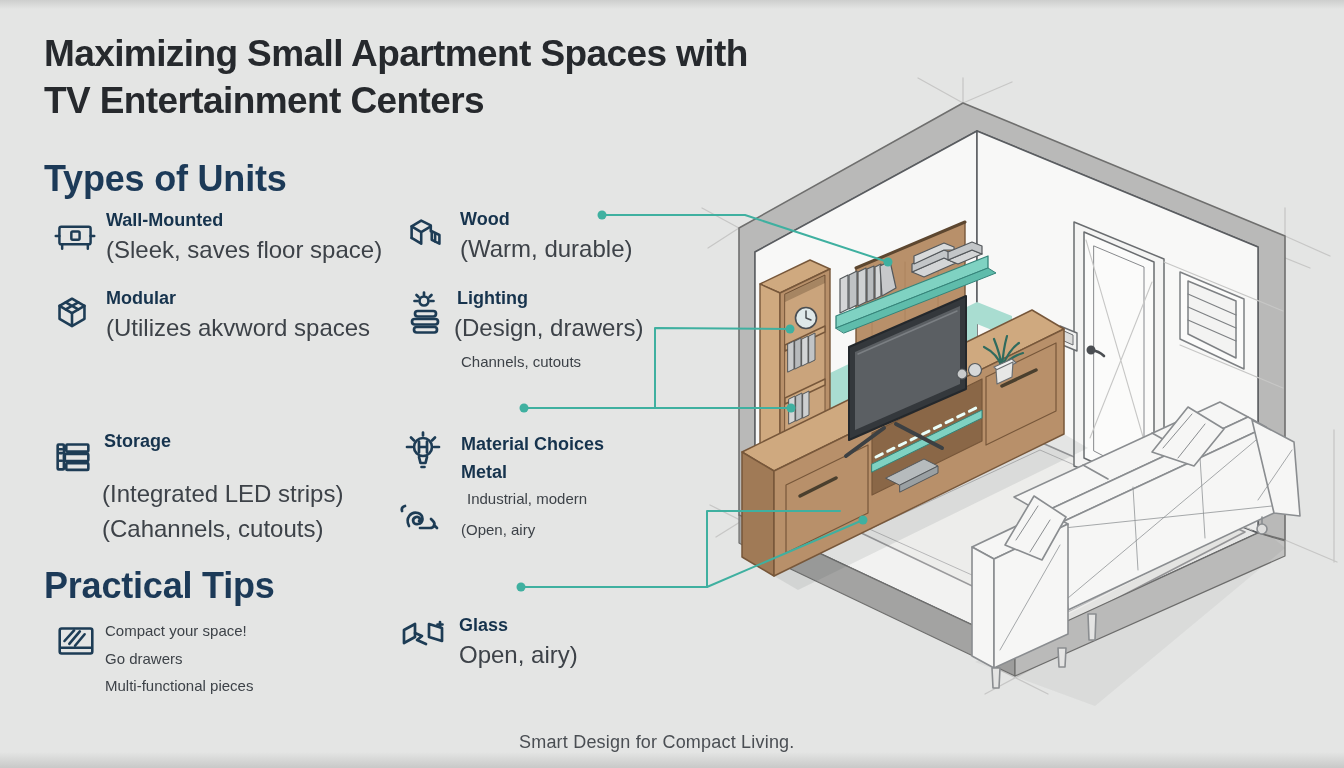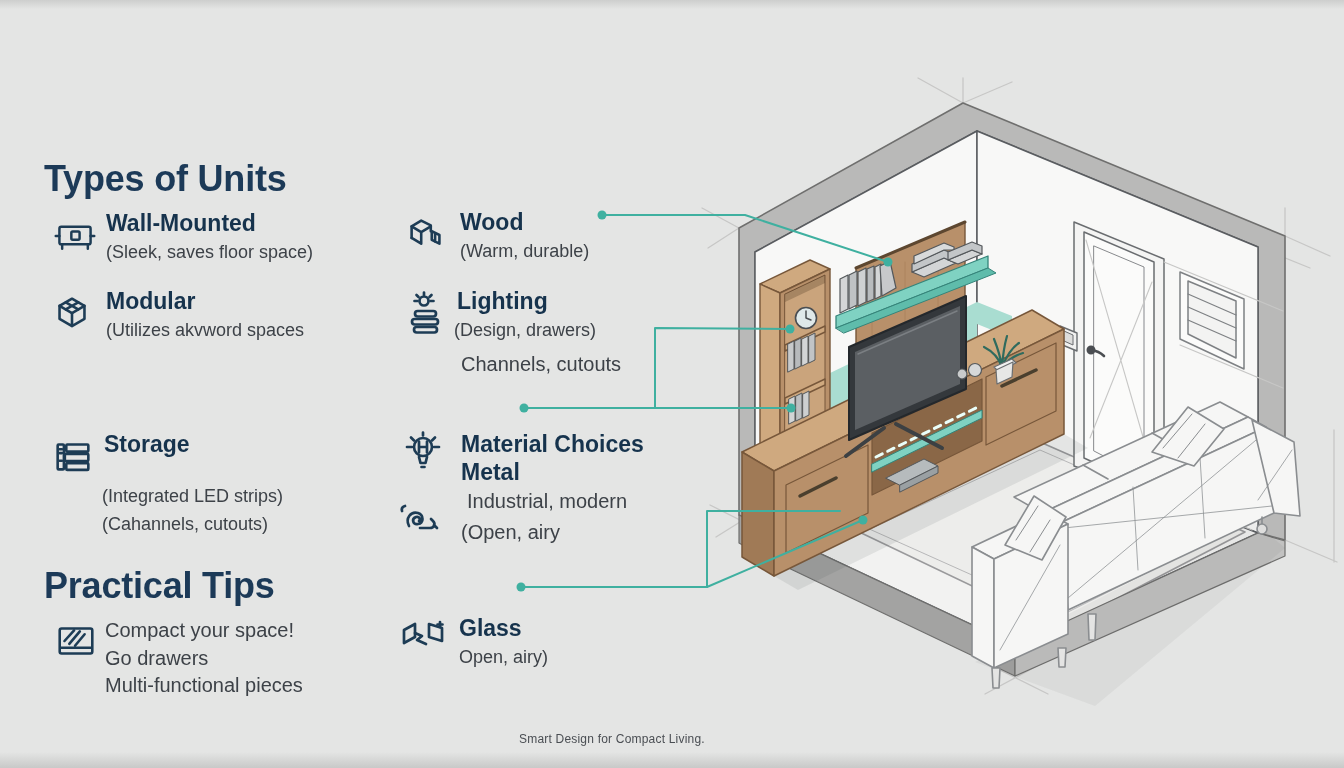--- a/index.html
+++ b/index.html
@@ -14,26 +14,26 @@
   *{margin:0;padding:0;box-sizing:border-box}
   html,body{width:1344px;height:768px;overflow:hidden}
   body{font-family:"Liberation Sans","DejaVu Sans",sans-serif;}
   .stage{position:relative;width:1344px;height:768px;
     background:linear-gradient(180deg,#cdcecd 0px,var(--bg) 9px,var(--bg) 752px,#c8c9c8 768px);}
   .abs{position:absolute}
   .room-svg{position:absolute;left:0;top:0;width:1344px;height:768px}
   .title{left:44px;top:30px;font-size:37px;line-height:47px;font-weight:bold;
     color:var(--ink);letter-spacing:-0.6px}
   .h2{font-size:36px;font-weight:bold;color:var(--navy);letter-spacing:-0.2px}
-  .item-label{font-size:23px;font-weight:bold;color:#16334d}
-  .item-desc{font-size:18px;color:var(--body);margin-top:5px}
-  .plain{font-size:20px;color:var(--body)}
+  .item-label{font-size:18px;font-weight:bold;color:#16334d}
+  .item-desc{font-size:24px;color:var(--body);margin-top:5px}
+  .plain{font-size:15px;color:var(--body)}
   .icon svg{display:block}
   .icon .st{fill:none;stroke:#1d3c55;stroke-width:2.7;stroke-linecap:round;stroke-linejoin:round}
-  .footer{left:519px;top:732px;font-size:12px;color:#4a4e53;letter-spacing:0.2px}
+  .footer{left:519px;top:732px;font-size:18px;color:#4a4e53;letter-spacing:0.2px}
 </style>
 </head>
 <body>
 
 <div class="stage">
 
   <svg class="room-svg" viewBox="0 0 1344 768" aria-hidden="true">
     <g stroke-linejoin="round" stroke-linecap="round">
 
       <g stroke="var(--guide)" stroke-width="1.3" fill="none">
@@ -224,20 +224,24 @@
         <circle cx="790" cy="329" r="4.5" fill="var(--teal)" stroke="none"></circle>
 
         <polyline points="521,587 707,587 707,511 840,511"></polyline>
         <polyline points="707,587 863,520"></polyline>
         <circle cx="521" cy="587" r="4.5" fill="var(--teal)" stroke="none"></circle>
         <circle cx="863" cy="520" r="4.5" fill="var(--teal)" stroke="none"></circle>
       </g>
     </g>
   </svg>
 
+  <div class="abs title">
+    <div>Maximizing Small Apartment Spaces with</div>
+    <div>TV Entertainment Centers</div>
+  </div>
 
   <div class="abs h2" style="left:44px;top:158px">Types of Units</div>
 
   <div class="abs icon" style="left:52px;top:214px">
     <svg width="46" height="44" viewBox="0 0 48 48">
       <rect class="st" x="7" y="14" width="34" height="19" rx="2"></rect>
       <rect class="st" x="20" y="19" width="9" height="9" rx="1.5"></rect>
       <path class="st" d="M10,33 v5 M38,33 v5 M3,24 h4 M41,24 h4"></path>
     </svg>
   </div>

